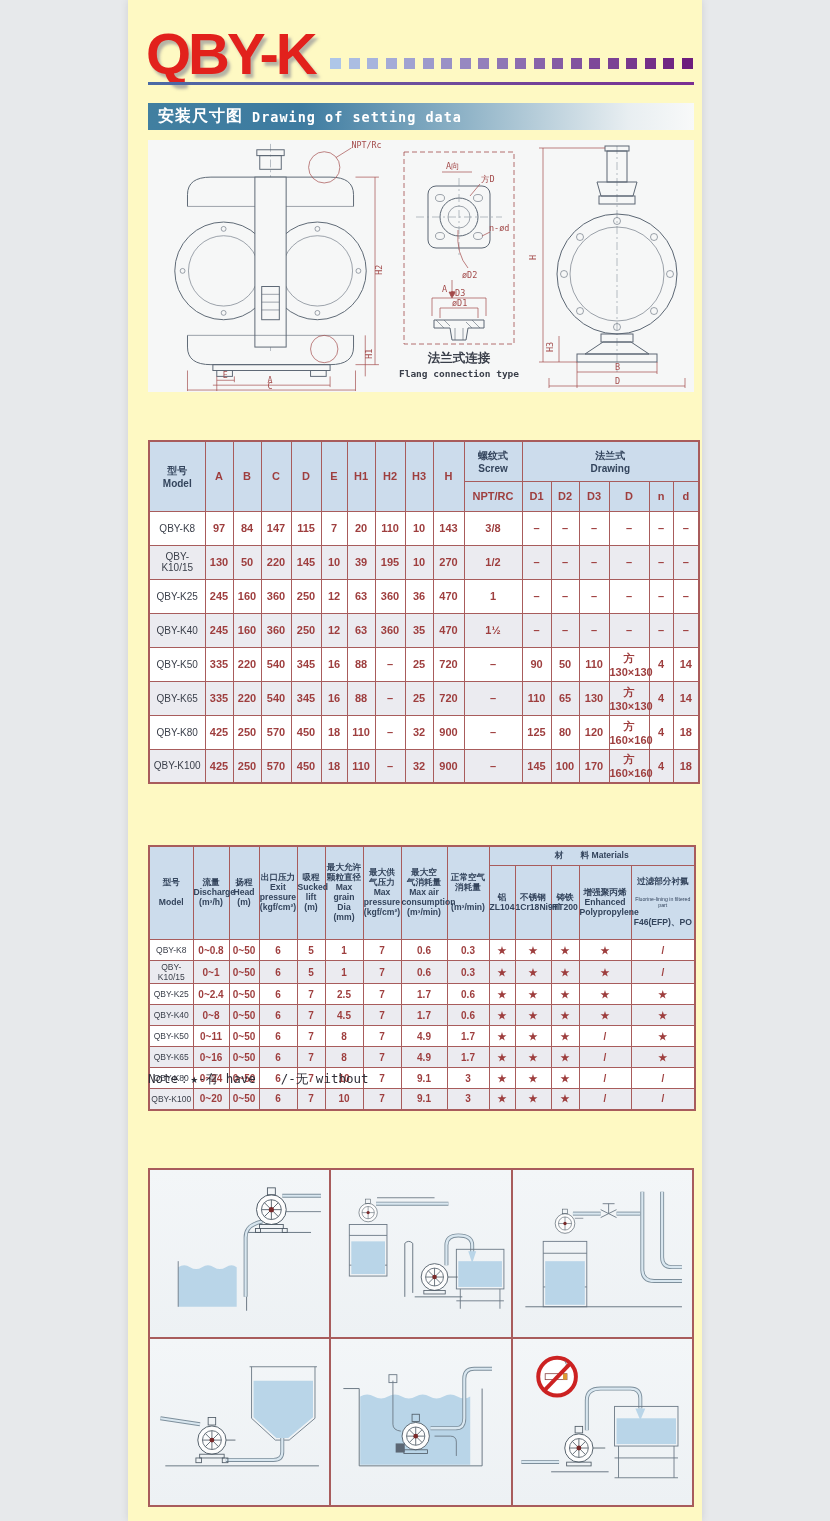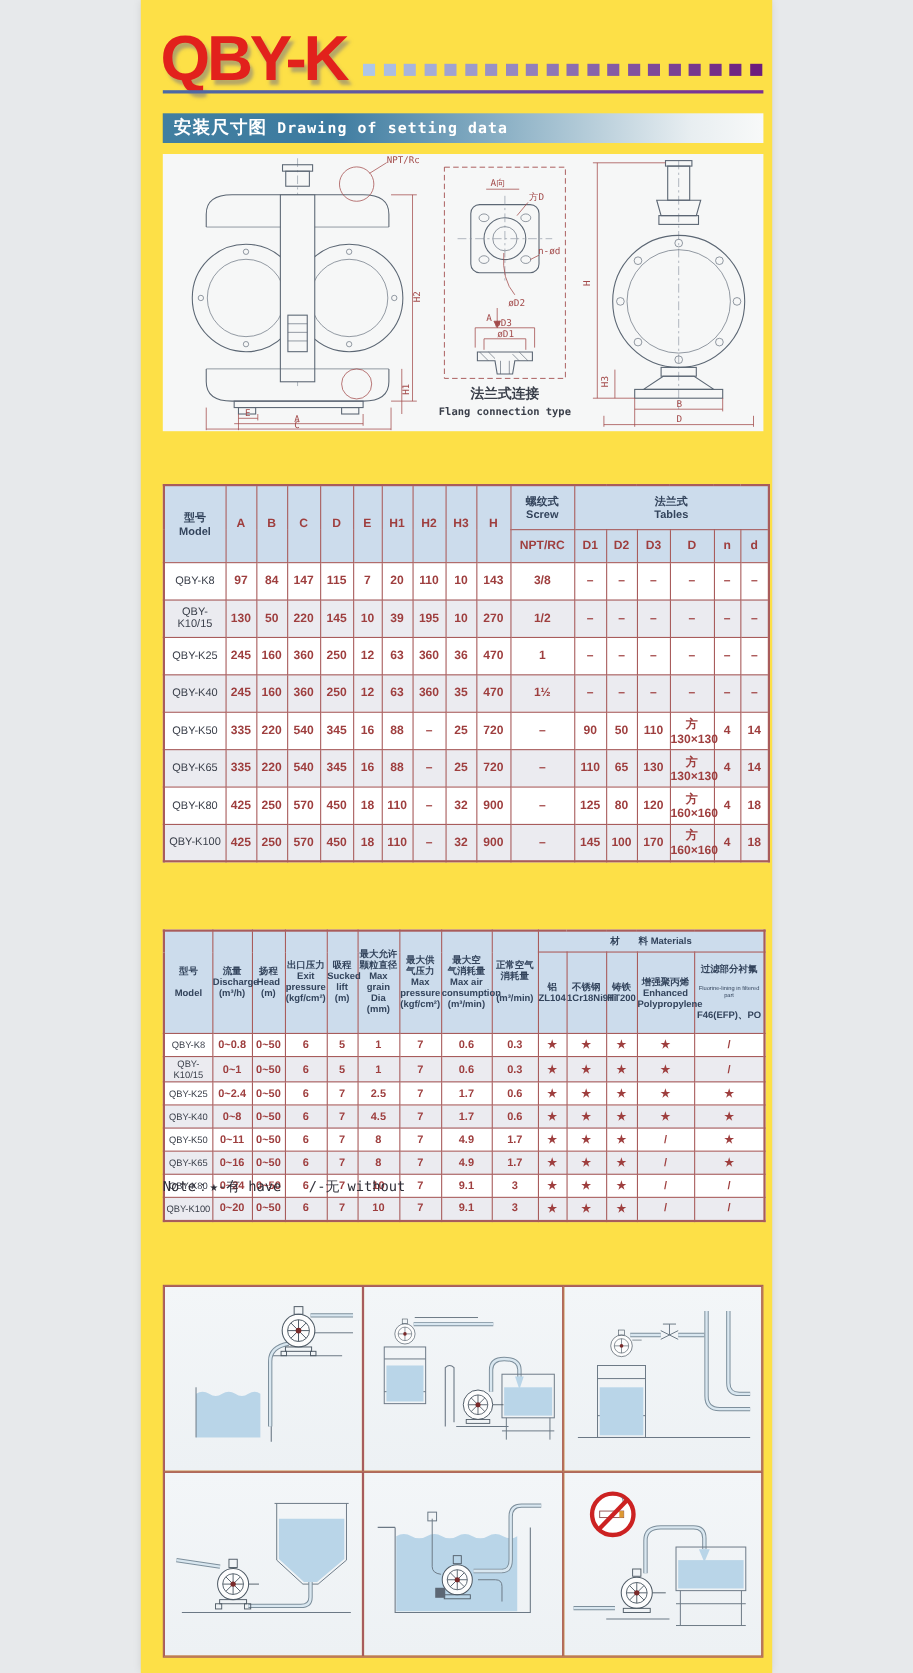--- a/index.html
+++ b/index.html
@@ -1,17 +1,17 @@
 <!DOCTYPE html>
 <html><head>
 <meta charset="utf-8">
 <style>
   html,body{margin:0;padding:0;background:#dfe2e5;}
   .page{position:relative;width:830px;height:1521px;background:#e7e9eb;font-family:"Liberation Sans",sans-serif;overflow:hidden;}
-  .content{position:absolute;left:128px;top:0;width:574px;height:1521px;background:#fde047;box-shadow:0 0 8px rgba(0,0,0,.10);}
+  .content{position:absolute;left:128px;top:0;width:574px;height:1521px;background:#fef9c3;box-shadow:0 0 8px rgba(0,0,0,.10);}
 
   
   .logo{position:absolute;left:18px;top:20px;font-size:58px;font-weight:900;color:#e2211c;letter-spacing:-3px;
         text-shadow:3px 4px 3px rgba(110,110,135,.5);}
   .squares{position:absolute;left:202px;top:58px;display:flex;gap:7.5px;}
   .squares span{width:11px;height:11px;display:block;}
   .brand-rule{position:absolute;left:20px;top:82px;width:546px;height:3px;
         background:linear-gradient(90deg,#4a6aa5,#6e4f9d,#7b2f93);}
 
   
@@ -278,21 +278,21 @@
         <th rowspan="2" class="dimL">C</th>
         <th rowspan="2" class="dimL">D</th>
         <th rowspan="2" class="dimL">E</th>
         <th rowspan="2" class="dimL">H1</th>
         <th rowspan="2" class="dimL">H2</th>
         <th rowspan="2" class="dimL">H3</th>
         <th rowspan="2" class="dimL">H</th>
         <th>螺纹式
 Screw</th>
         <th colspan="6">法兰式
-Tables</th>
+Drawing</th>
       </tr>
       <tr>
         <th class="dimL">NPT/RC</th>
         <th class="dimL">D1</th>
         <th class="dimL">D2</th>
         <th class="dimL">D3</th>
         <th class="dimL">D</th>
         <th class="dimL">n</th>
         <th class="dimL">d</th>
       </tr>

